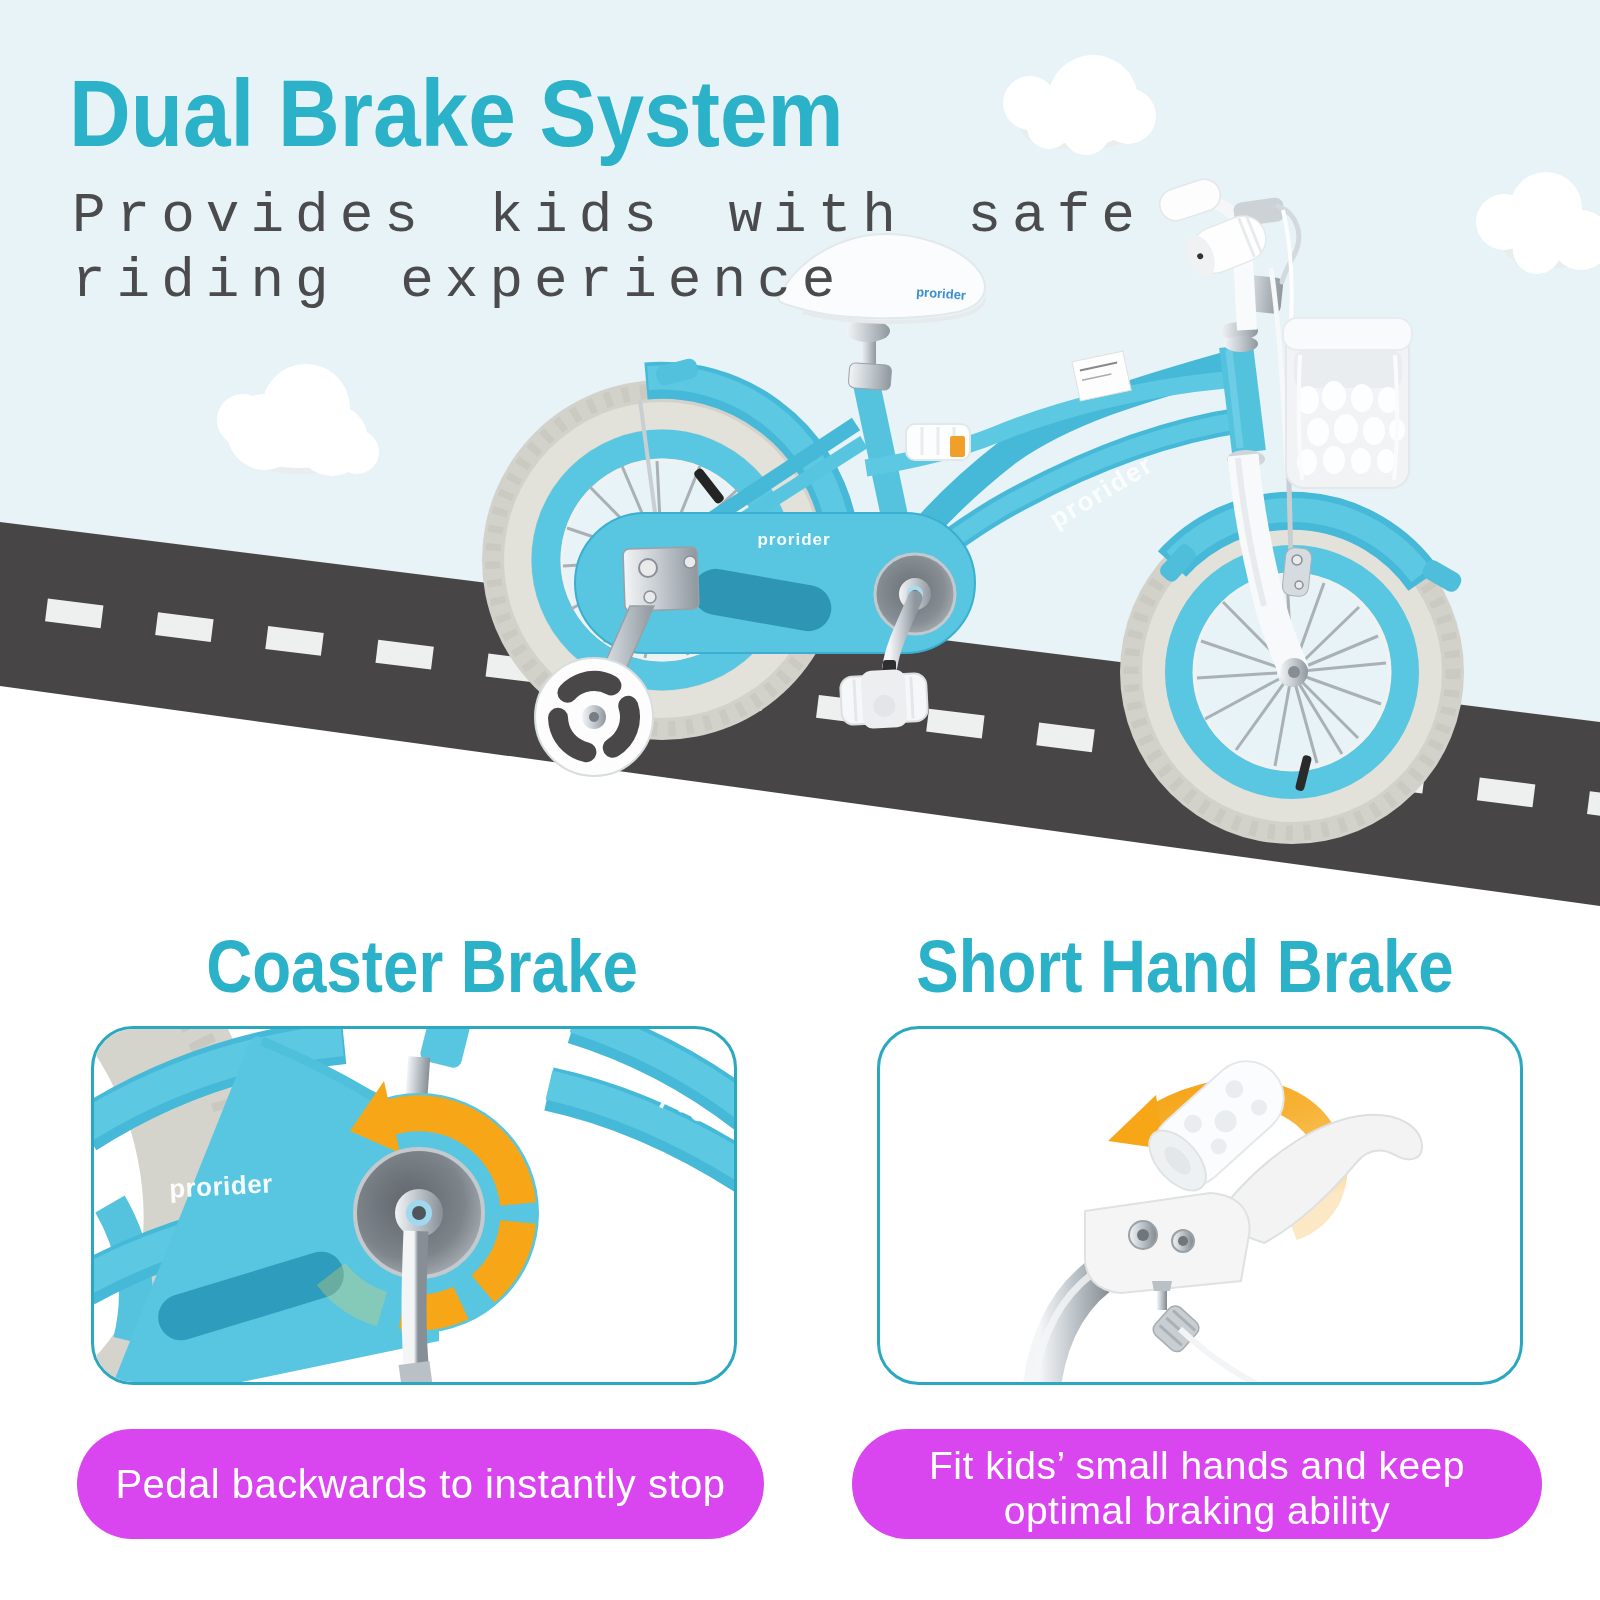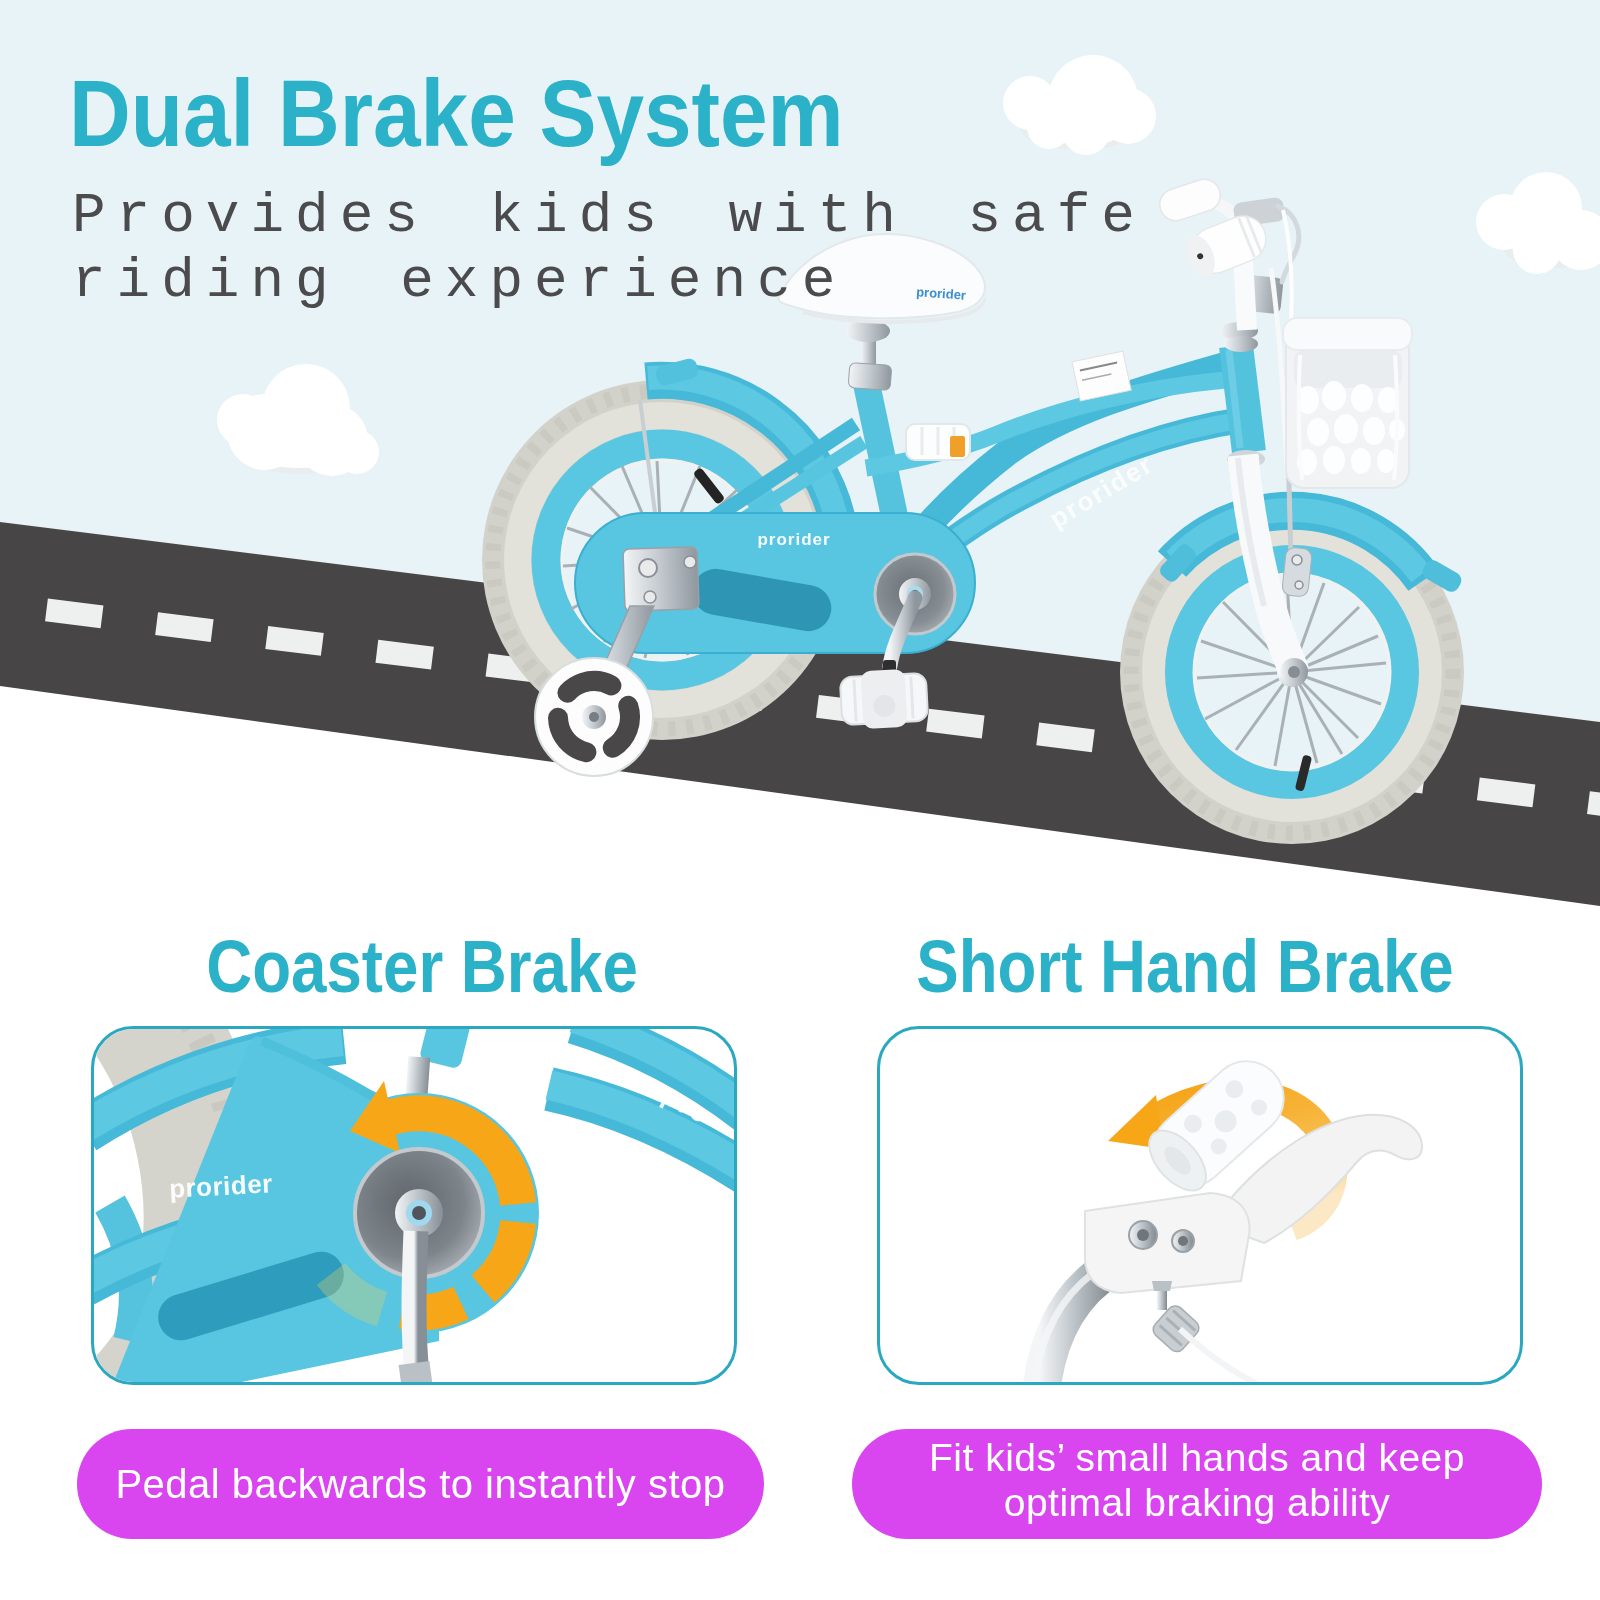--- a/index.html
+++ b/index.html
@@ -9,21 +9,21 @@
   #title{left:69px;top:66px;font-size:95px;font-weight:bold;color:#2bb1c8;letter-spacing:0px;line-height:1;transform:scaleX(0.90);transform-origin:left top;}
   #subtitle{left:72px;top:184px;font-size:56px;color:#4b4b4d;line-height:65px;letter-spacing:11px;word-spacing:16px;font-family:Liberation Mono, monospace;}
   .bhead{top:930px;font-size:74px;font-weight:bold;color:#2bb1c8;text-align:center;letter-spacing:0px;line-height:1;transform:scaleX(0.86);}
   #bh1{left:98px;width:648px;}
   #bh2{left:862px;width:646px;}
   .pbox{top:1026px;height:353px;background:#ffffff;border:3px solid #2aa8c0;border-radius:42px;overflow:hidden;}
   #box1{left:91px;width:640px;}
   #box2{left:877px;width:640px;}
   .pill{top:1429px;height:110px;border-radius:55px;background:#d946ef;color:#ffffff;text-align:center;}
   #pill1{left:77px;width:687px;font-size:40px;line-height:110px;letter-spacing:0.5px;}
-  #pill2{left:852px;width:690px;font-size:39px;line-height:45px;padding-top:6px;box-sizing:border-box;letter-spacing:0.5px;}
+  #pill2{left:852px;width:690px;font-size:39px;line-height:45px;padding-top:14px;box-sizing:border-box;letter-spacing:0.5px;}
 </style>
 </head>
 <body>
 <svg class="abs" id="bg" width="1600" height="1600" viewBox="0 0 1600 1600" style="left:0;top:0">
   <defs>
     <radialGradient id="cg" cx="50%" cy="42%" r="62%">
       <stop offset="0%" stop-color="#ffffff"></stop>
       <stop offset="72%" stop-color="#ffffff"></stop>
       <stop offset="100%" stop-color="#e7eaea"></stop>
     </radialGradient>

